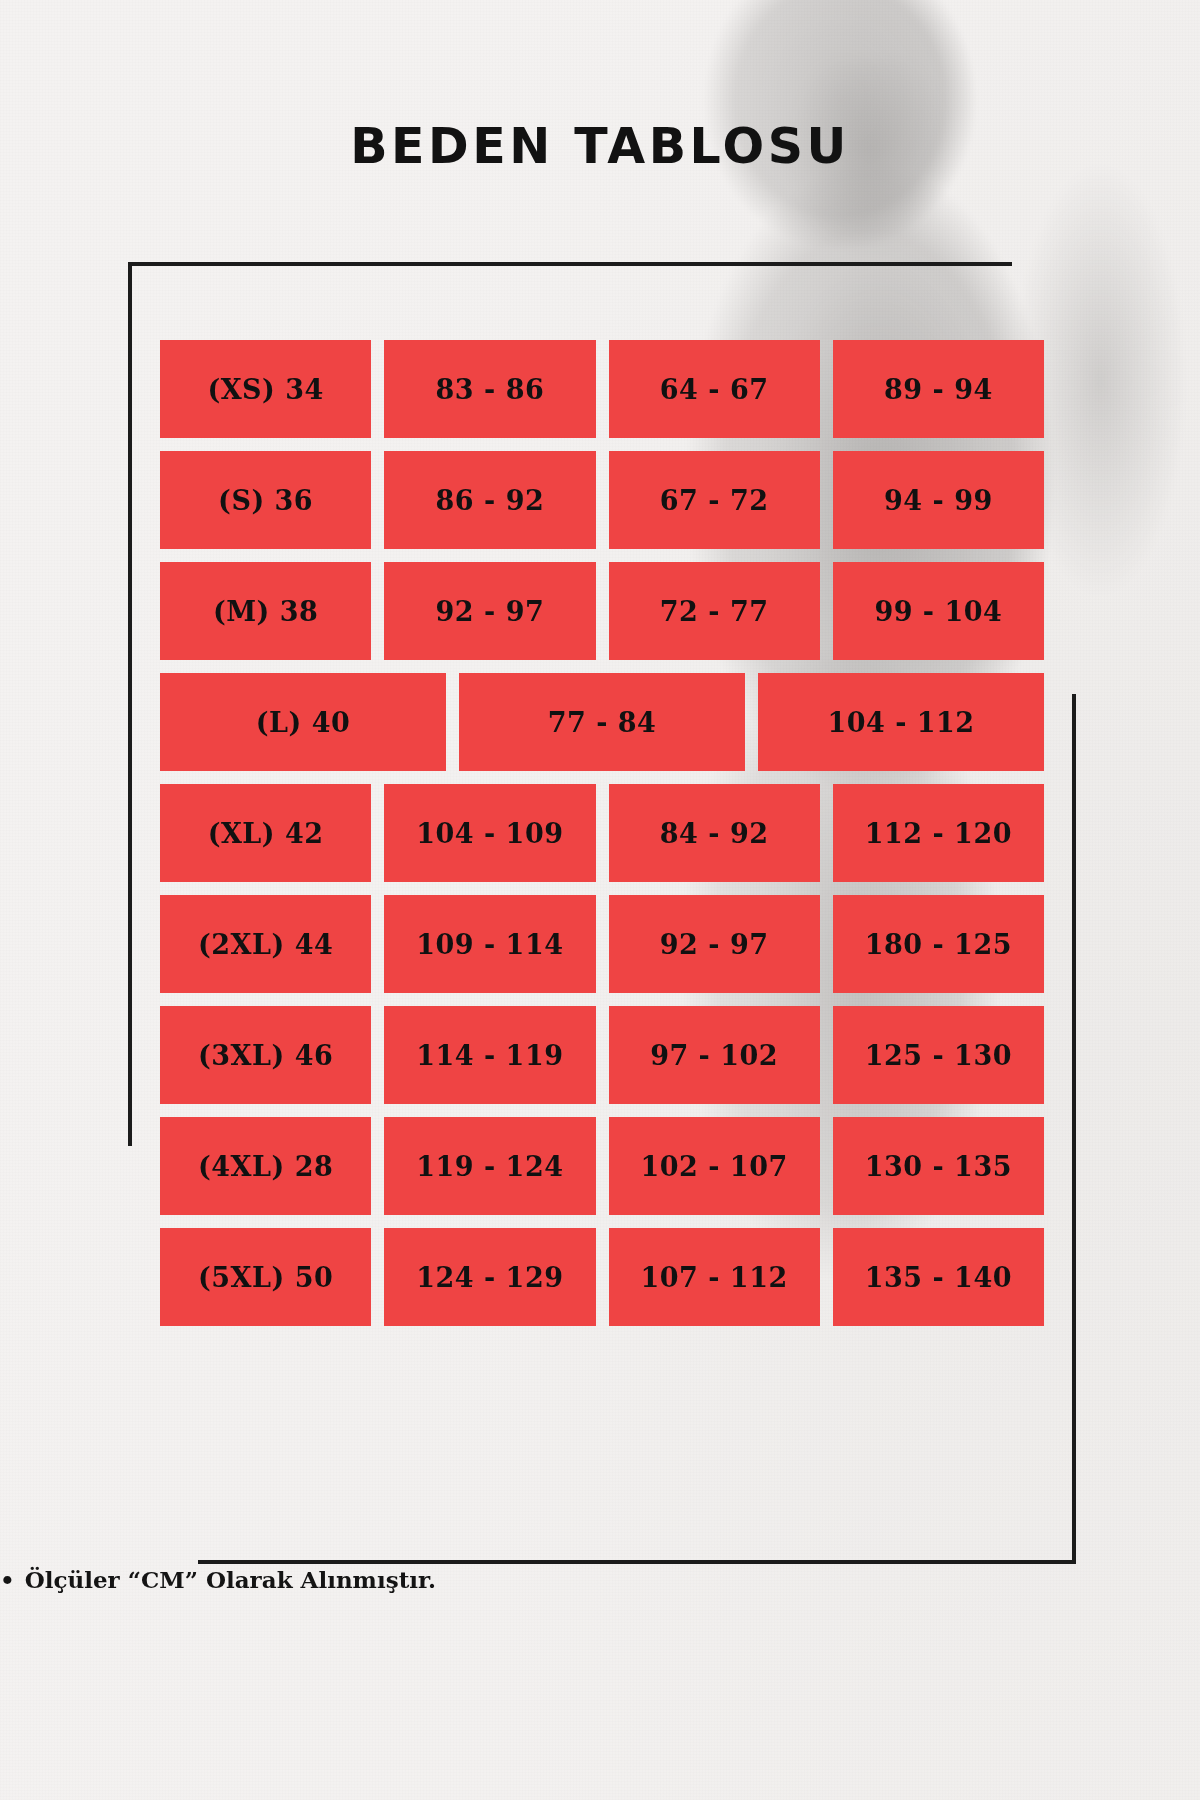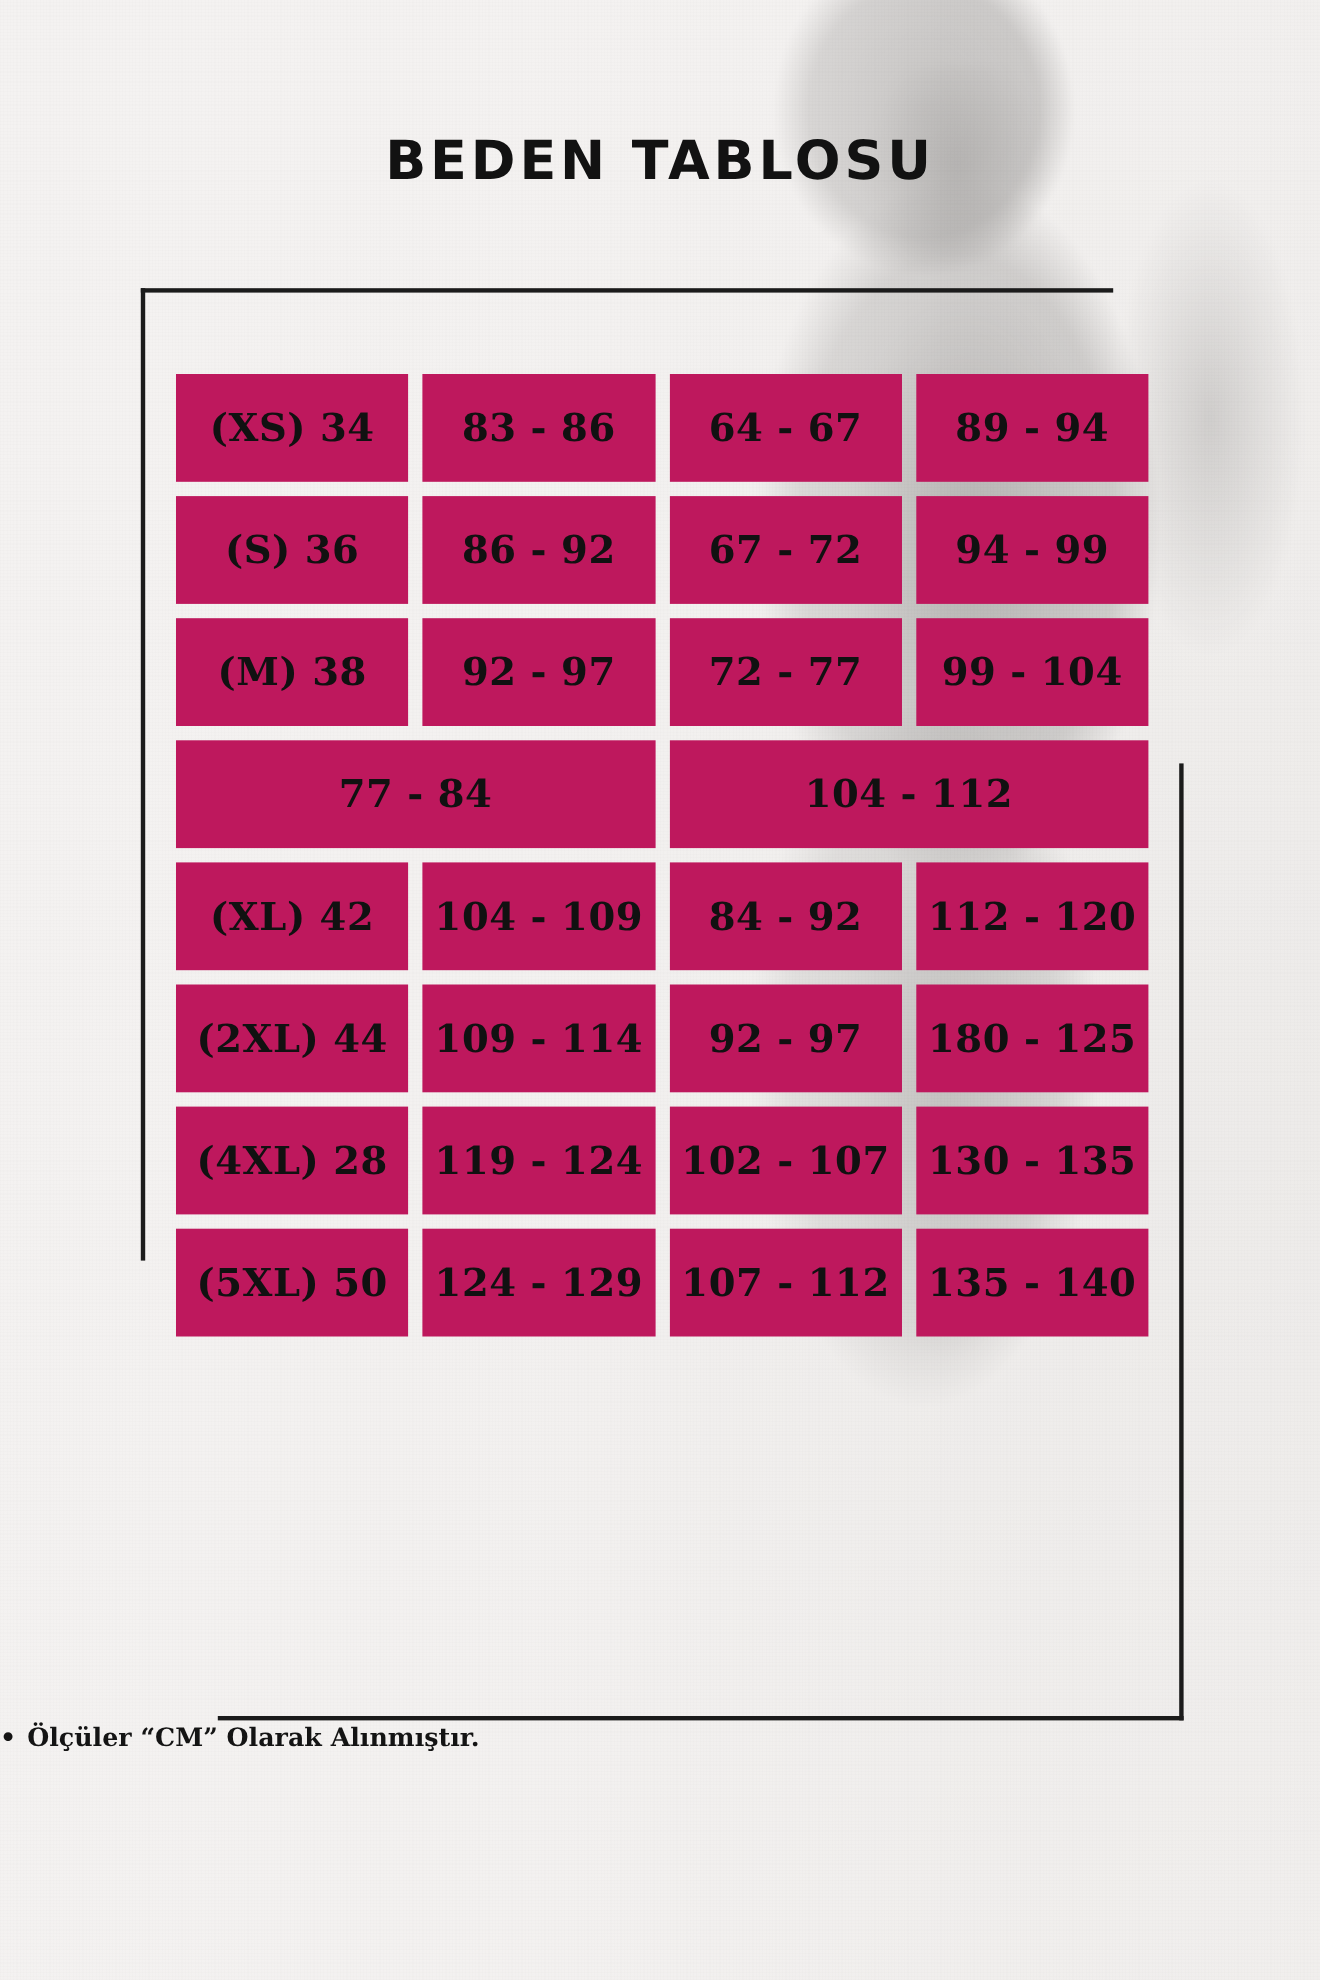--- a/index.html
+++ b/index.html
@@ -121,25 +121,25 @@
     display: flex;
     gap: 13px;
     margin-bottom: 13px;
   }
   .cell {
     flex: 1 1 0;
     height: 98px;
     display: flex;
     align-items: center;
     justify-content: center;
-    background: #be185d;
+    background: #ef4444;
     color: #111111;
     font-family: "DejaVu Serif", serif;
     font-weight: 700;
-    font-size: 35px;
+    font-size: 27px;
     letter-spacing: 0.5px;
   }
   .row.head .cell {
     background: #595857;
     color: #ffffff;
     height: 97px;
     font-size: 25px;
     letter-spacing: 1.6px;
   }
 
@@ -194,38 +194,45 @@
     </div>
 
     <div class="row">
       <div class="cell">(M) 38</div>
       <div class="cell">92 - 97</div>
       <div class="cell">72 - 77</div>
       <div class="cell">99 - 104</div>
     </div>
 
     <div class="row">
+      <div class="cell">(L) 40</div>
       <div class="cell">77 - 84</div>
       <div class="cell">104 - 112</div>
     </div>
 
     <div class="row">
       <div class="cell">(XL) 42</div>
       <div class="cell">104 - 109</div>
       <div class="cell">84 - 92</div>
       <div class="cell">112 - 120</div>
     </div>
 
     <div class="row">
       <div class="cell">(2XL) 44</div>
       <div class="cell">109 - 114</div>
       <div class="cell">92 - 97</div>
       <div class="cell">180 - 125</div>
     </div>
 
+    <div class="row">
+      <div class="cell">(3XL) 46</div>
+      <div class="cell">114 - 119</div>
+      <div class="cell">97 - 102</div>
+      <div class="cell">125 - 130</div>
+    </div>
 
     <div class="row">
       <div class="cell">(4XL) 28</div>
       <div class="cell">119 - 124</div>
       <div class="cell">102 - 107</div>
       <div class="cell">130 - 135</div>
     </div>
 
     <div class="row">
       <div class="cell">(5XL) 50</div>

